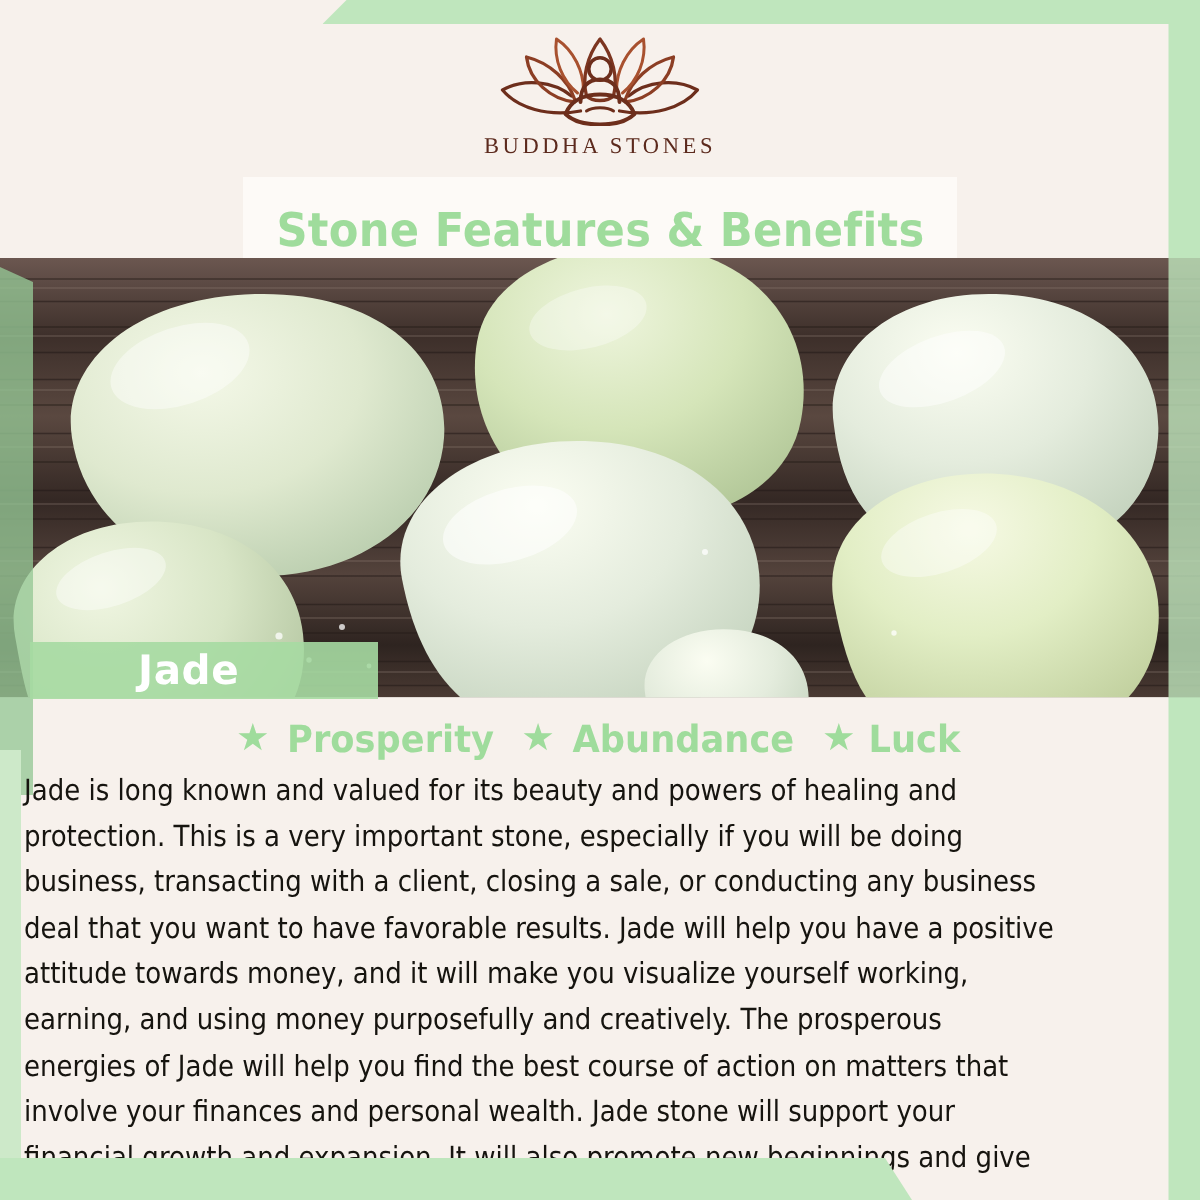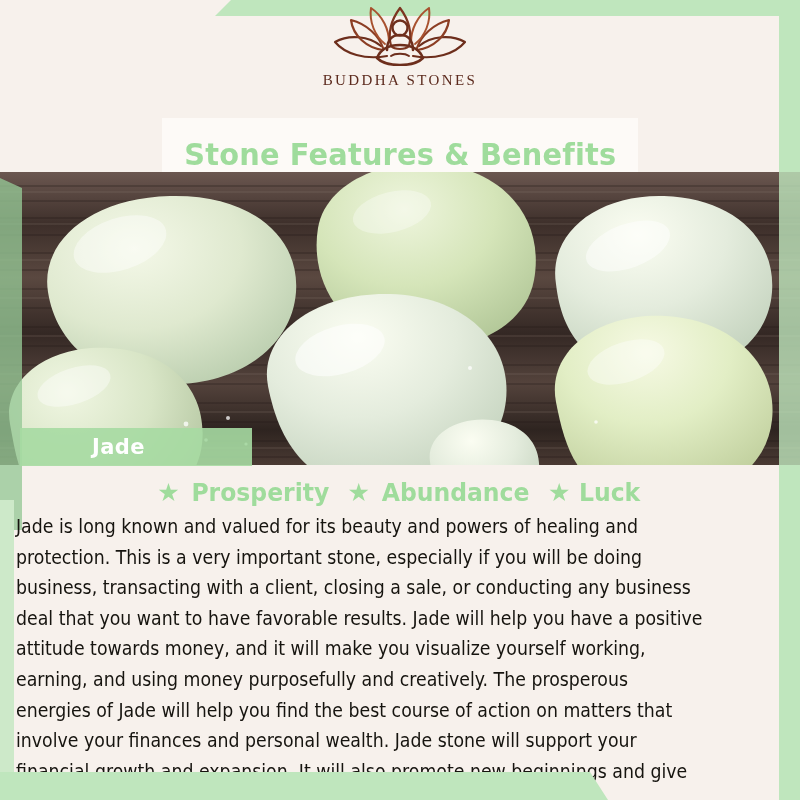--- a/index.html
+++ b/index.html
@@ -76,21 +76,21 @@
   .header {
     position: absolute;
     left: 0;
     top: 0;
     width: 800px;
     height: 120px;
     display: flex;
     flex-direction: column;
     align-items: center;
     justify-content: flex-start;
-    padding-top: 4px;
+    padding-top: 22px;
     box-sizing: border-box;
   }
   .logo-mark {
     width: 150px;
     height: 62px;
     display: block;
   }
   .logo-word {
     margin-top: 6px;
     font-family: "Liberation Serif", serif;
@@ -143,21 +143,21 @@
     height: 38px;
     background: rgba(166, 218, 162, 0.90);
     display: flex;
     align-items: center;
     z-index: 6;
   }
   .jade-text {
     margin-left: 72px;
     font-family: "DejaVu Sans", sans-serif;
     font-weight: bold;
-    font-size: 21px;
+    font-size: 27px;
     color: #ffffff;
     letter-spacing: 0.4px;
   }
 
   
   .benefits {
     position: absolute;
     left: 0;
     top: 478px;
     width: 800px;

